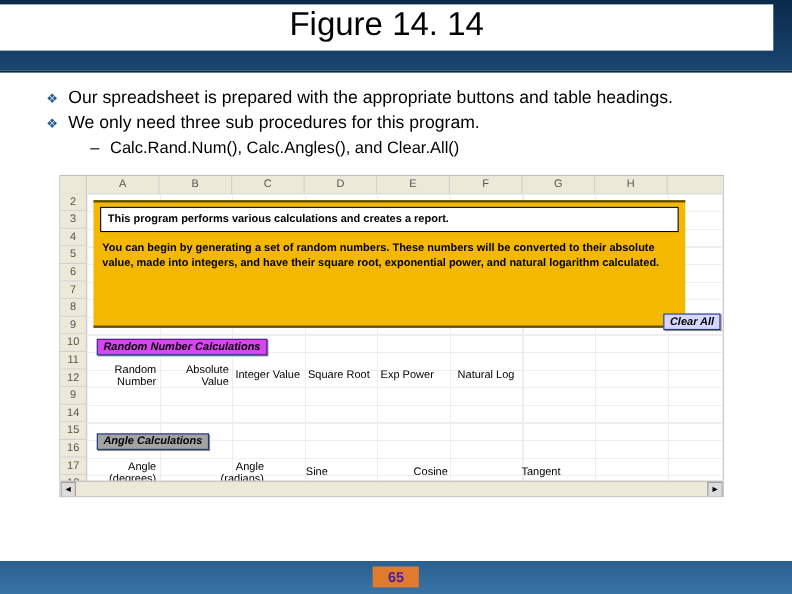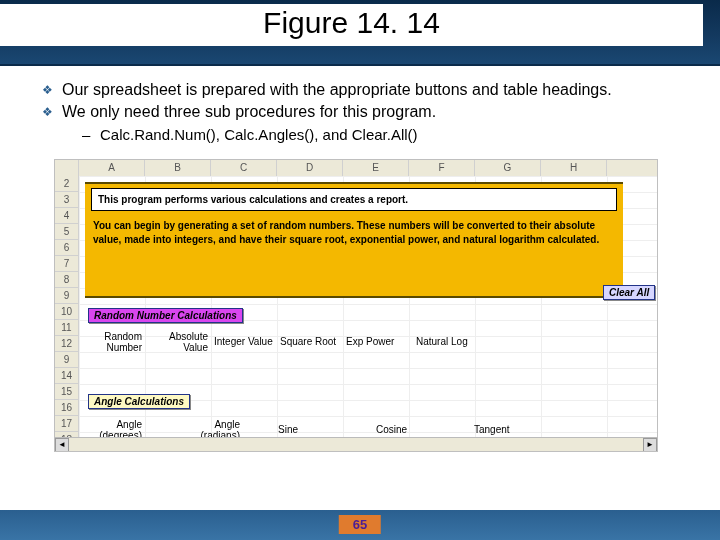--- a/index.html
+++ b/index.html
@@ -73,21 +73,21 @@
     display: inline-block;
     border: 1px solid #555;
     background: #dedede;
     padding: 1px 5px;
     font-size: 10px; font-weight: bold; font-style: italic;
     box-shadow: 1px 1px 0 #888;
     cursor: pointer;
   }
   .btn-rand { position: absolute; left: 33px; top: 148px; background: #d946ef; border-color: #223388;}
   .btn-clear { position: absolute; left: 548px; top: 125px; background: #d6d6ff; border-color: #223388;}
-  .btn-angle { position: absolute; left: 33px; top: 234px; background: #fef9c3; border-color: #223388;}
+  .btn-angle { position: absolute; left: 33px; top: 234px; background: #a3a3a3; border-color: #223388;}
   .hdr-row {
     position: absolute; left: 24px; height: 28px;
     display: grid; grid-template-columns: 66px 66px 66px 66px 70px 74px;
     font-size: 10px; font-weight: normal; text-align: right;
   }
   .hdr-row div { padding: 0 3px; line-height: 1.1; display:flex; align-items:center; }
   .hdr1 { top: 168px; }
   .hdr2 { top: 256px; grid-template-columns: 66px 66px 66px 66px 66px; gap: 32px; }
   .rownums { position: absolute; left: 0; top: 16px; width: 24px; }
   .rownums div { height: 16px; line-height:16px; border-bottom:1px solid #d0d0d0; border-right:1px solid #d0d0d0; background:#ece9d8; text-align:center; color:#555; font-size:10px; }

